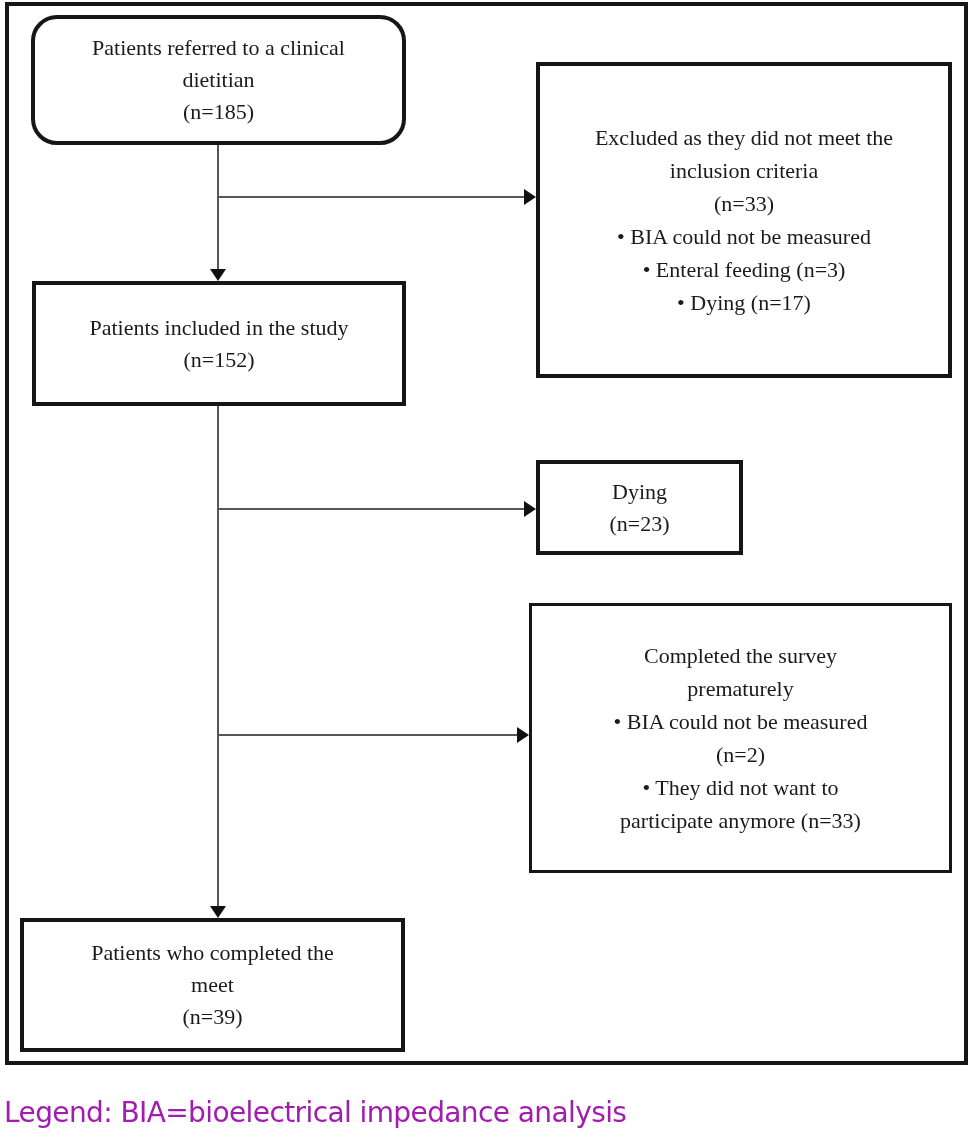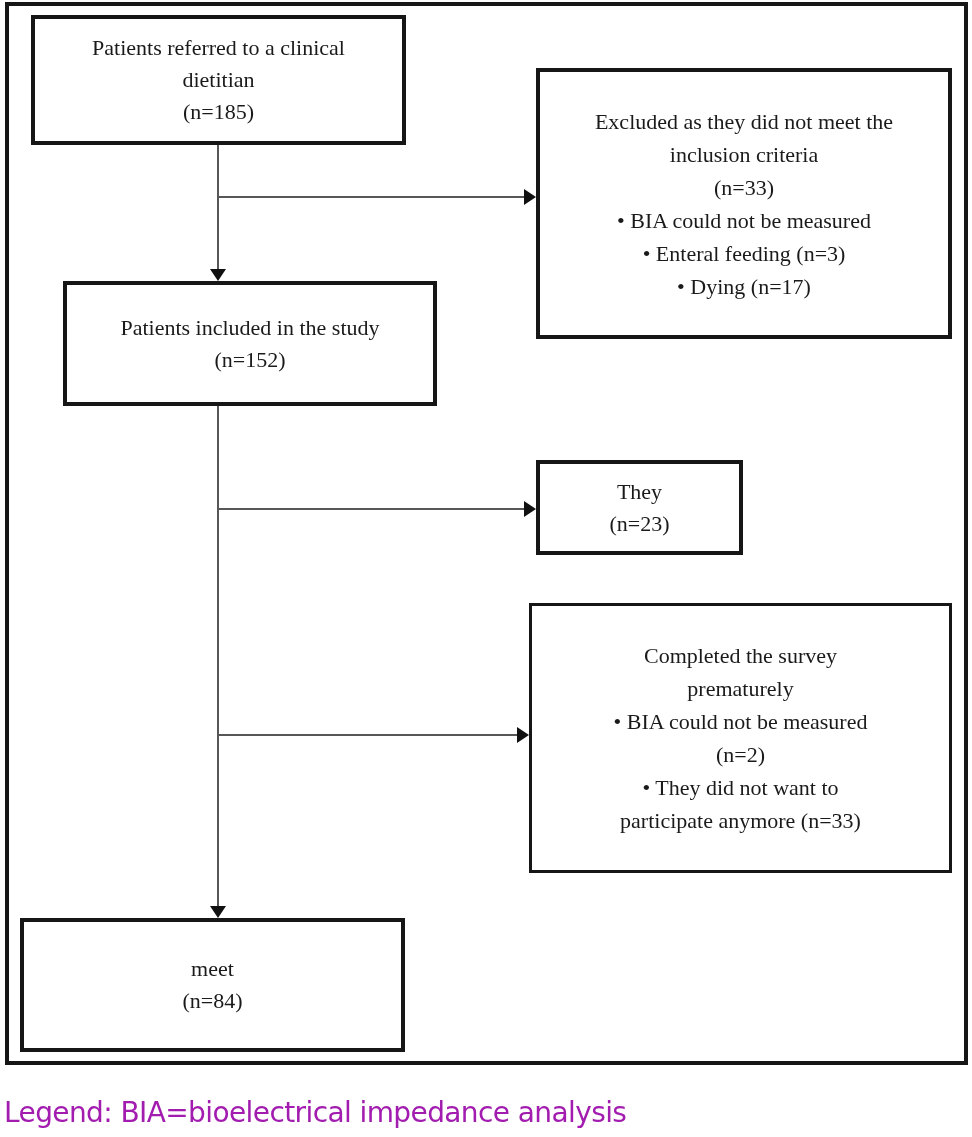--- a/index.html
+++ b/index.html
@@ -13,23 +13,23 @@
     border:4px solid #161616; background:transparent;
   }
   .box {
     position:absolute; box-sizing:border-box;
     border:4px solid #161616; background:#ffffff;
     display:flex; flex-direction:column; justify-content:center;
     text-align:center; font-size:22px; padding:2px 6px; z-index:2;
   }
   .box .ln { line-height:32px; white-space:nowrap; }
   .box.roomy .ln { line-height:33px; }
-  .box-referred  { left:31px;  top:15px;  width:375px; height:130px; }
-  .box-excluded  { left:536px; top:68px;  width:416px; height:271px; }
-  .box-included  { left:32px;  top:281px; width:374px; height:125px;margin-left:31px; }
+  .box-referred  { left:31px;  top:15px;  width:375px; height:130px;border-radius:26px; }
+  .box-excluded  { left:536px; top:62px;  width:416px; height:316px; }
+  .box-included  { left:32px;  top:281px; width:374px; height:125px; }
   .box-died      { left:536px; top:460px; width:207px; height:95px;  }
   .box-premature { left:529px; top:603px; width:423px; height:270px; border-width:3px; }
   .box-completed { left:20px;  top:918px; width:385px; height:134px; }
   .conn { position:absolute; background:#575757; z-index:1; }
   .conn.v { width:2px; }
   .conn.h { height:2px; }
   .conn-v1 { left:217px; top:145px; height:126px; }
   .conn-h1 { left:218px; top:196px; width:306px; }
   .conn-v2 { left:217px; top:406px; height:500px; }
   .conn-h2 { left:218px; top:508px; width:306px; }
@@ -81,33 +81,34 @@
     <div class="ln">• Enteral feeding (n=3)</div>
     <div class="ln">• Dying (n=17)</div>
   </div>
 
   <div class="box box-included">
     <div class="ln">Patients included in the study</div>
     <div class="ln">(n=152)</div>
   </div>
 
   <div class="box box-died">
-    <div class="ln">They</div>
+    <div class="ln">Dying</div>
     <div class="ln">(n=23)</div>
   </div>
 
   <div class="box roomy box-premature">
     <div class="ln">Completed the survey</div>
     <div class="ln">prematurely</div>
     <div class="ln">• BIA could not be measured</div>
     <div class="ln">(n=2)</div>
     <div class="ln">• They did not want to</div>
     <div class="ln">participate anymore (n=33)</div>
   </div>
 
   <div class="box box-completed">
+    <div class="ln">Patients who completed the</div>
     <div class="ln">meet</div>
-    <div class="ln">(n=84)</div>
+    <div class="ln">(n=39)</div>
   </div>
 
   <div class="legend">Legend: BIA=bioelectrical impedance analysis</div>
 
 </div>
 
 </body></html>

